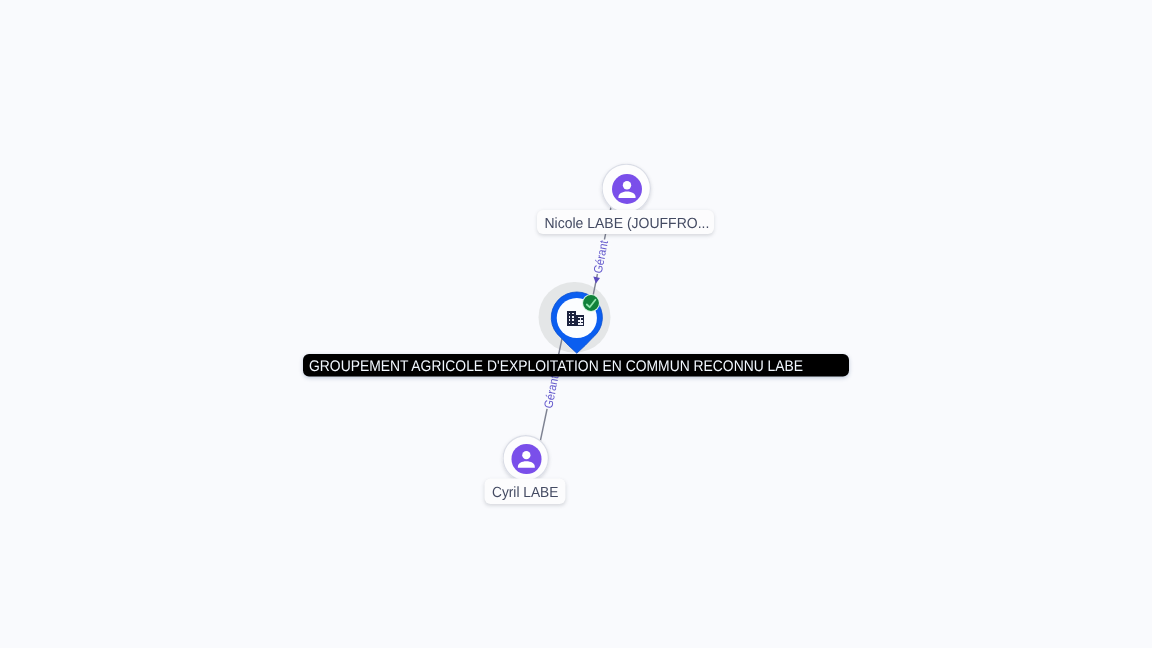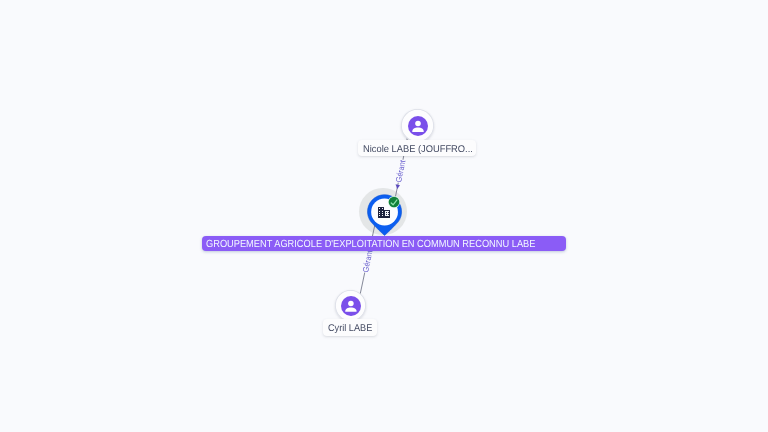--- a/index.html
+++ b/index.html
@@ -16,21 +16,21 @@
       display:flex;align-items:center;justify-content:center;}
 
   
   .pin{position:absolute;}
 
   
   .pill{position:absolute;white-space:nowrap;box-sizing:border-box;}
   .pill span,.edge-label{filter:opacity(100%);}
   .pill-white{background:#fcfcfd;color:#434a62;border-radius:4px;
       box-shadow:0 1px 2.5px rgba(60,64,80,.17);}
-  .pill-blue{background:#8b5cf6;color:#f2f8ff;border-radius:4px;
+  .pill-blue{background:#000000;color:#f2f8ff;border-radius:4px;
       box-shadow:0 1px 3px rgba(20,60,120,.25);}
   .edge-label{position:absolute;color:#6358cc;white-space:nowrap;
       transform-origin:0 0;background:#f9fafd;padding:0 0.6px;}
 </style>
 </head>
 <body>
 
 <div id="stage">
 
   <div style="position:absolute;left:359.2px;top:187.6px;width:47.5px;height:47.5px;

